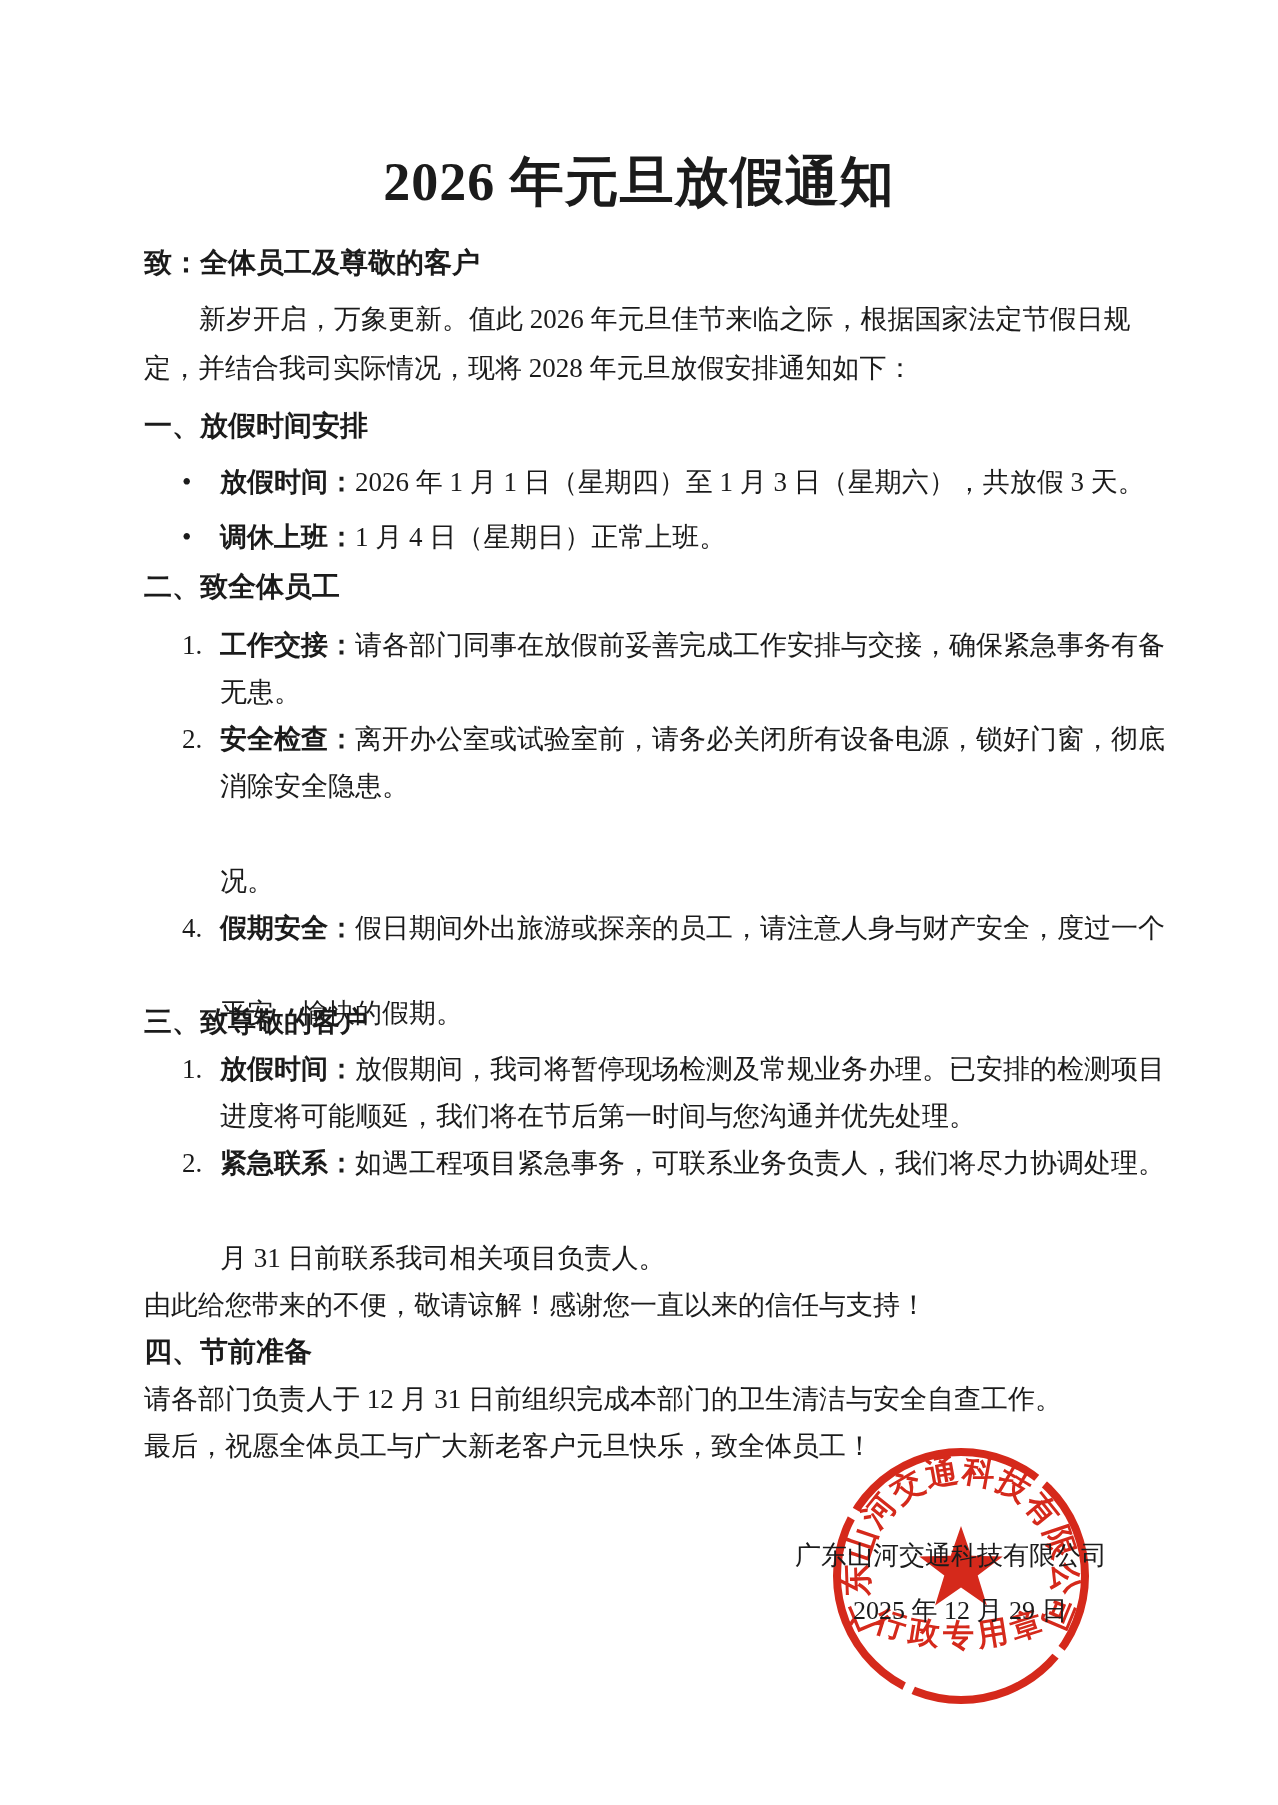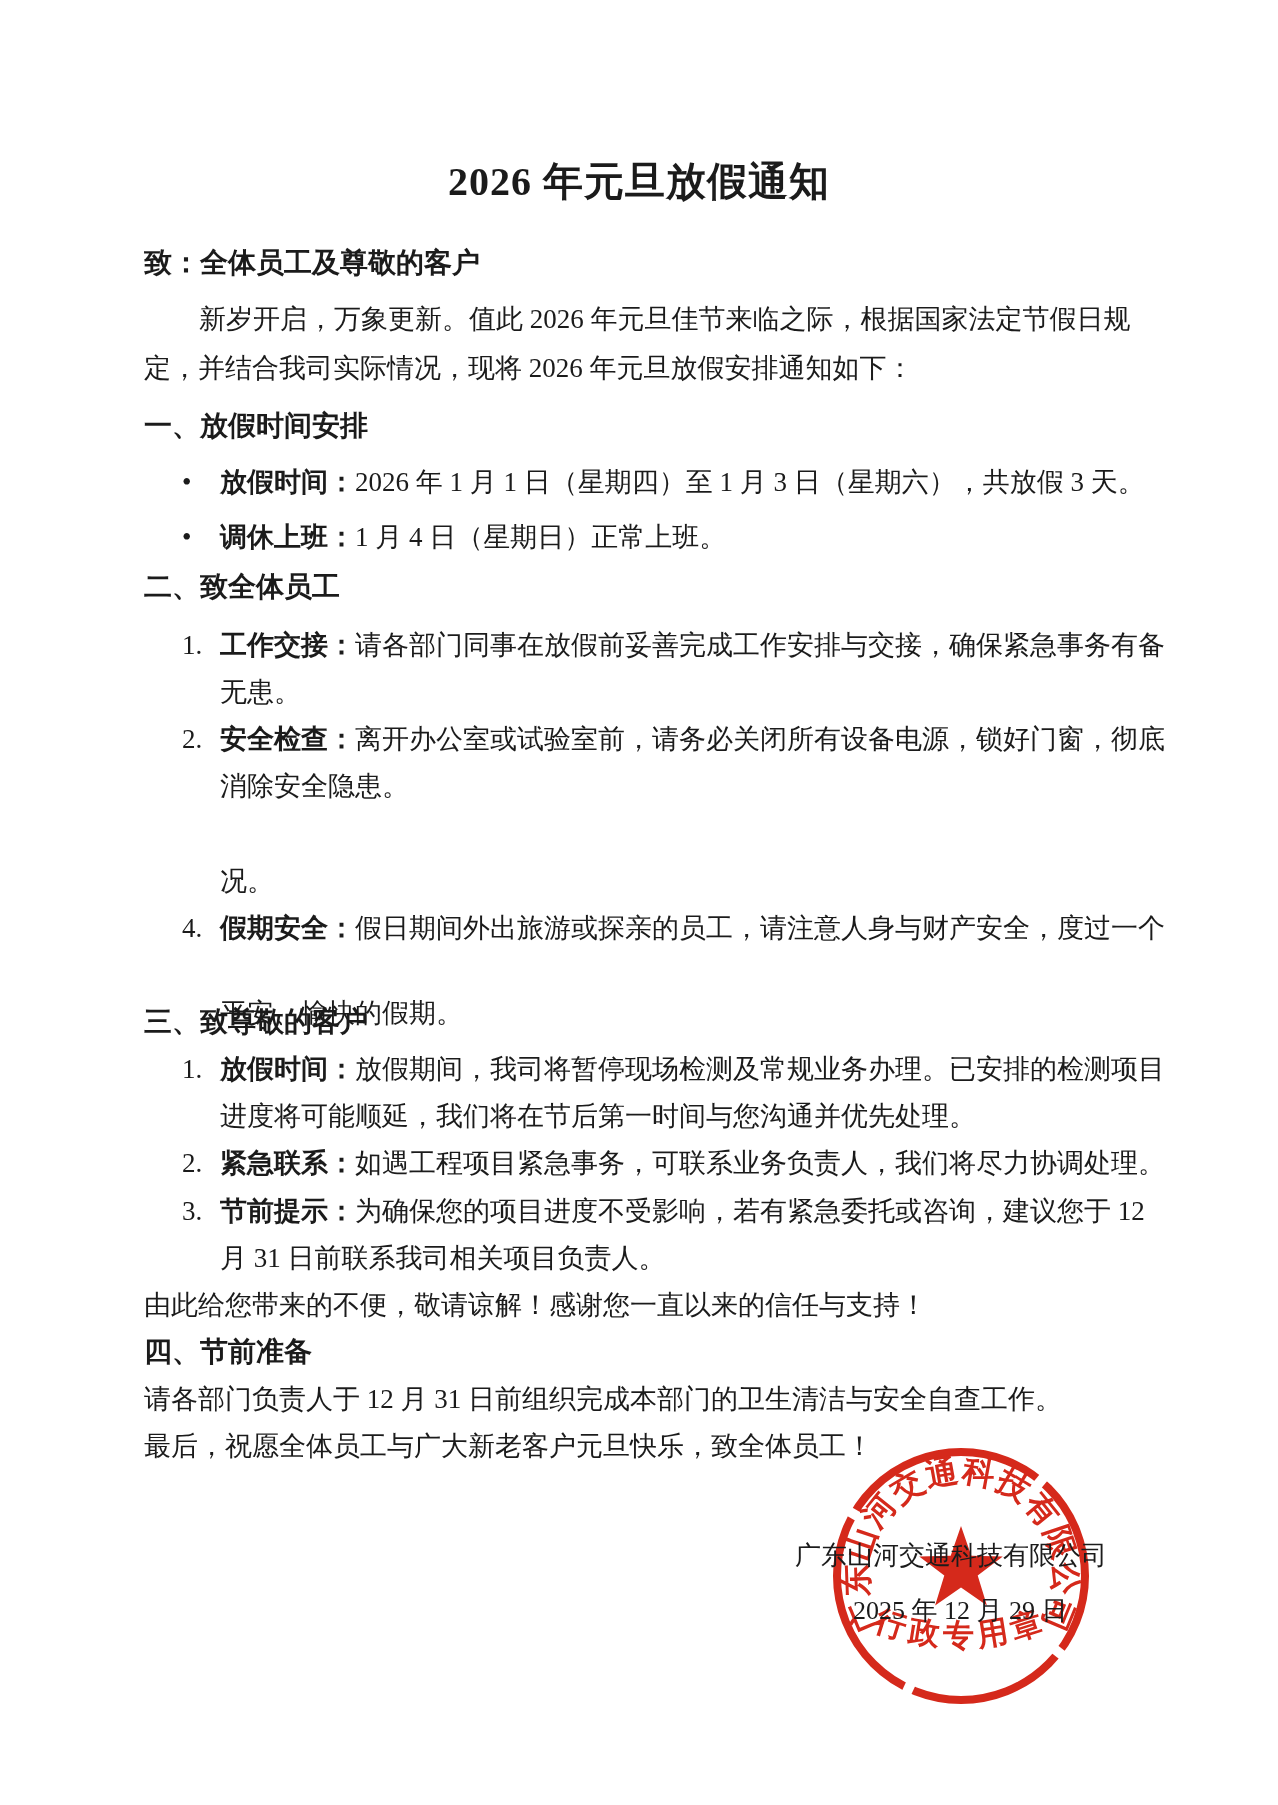--- a/index.html
+++ b/index.html
@@ -14,21 +14,21 @@
   .line{
     position:absolute;
     white-space:nowrap;
     font-size:27px;
     line-height:32px;
     color:var(--text-color,#1b1b1b);
   }
   .title{
     left:0;width:1278px;
     text-align:center;
-    font-size:40px;
+    font-size:54px;
     font-weight:bold;
     letter-spacing:1px;
   }
   .heading{
     left:144px;
     font-weight:bold;
     font-size:28px;
   }
   .body-left{left:144px;}
   .para-indent{left:199px;text-align:center;}
@@ -81,21 +81,21 @@
     <text class="stamp-bottom-text">
       <textPath href="#stamp-bottom-arc" startOffset="50%" text-anchor="middle">行政专用章</textPath>
     </text>
   </svg>
 
   <div class="line title textline" style="top:166px">2026 年元旦放假通知</div>
 
   <div class="line heading textline" style="top:247px">致：全体员工及尊敬的客户</div>
 
   <div class="line para-indent textline" style="top:303px">新岁开启，万象更新。值此 2026 年元旦佳节来临之际，根据国家法定节假日规</div>
-  <div class="line body-left textline" style="top:352px">定，并结合我司实际情况，现将 2026 年元旦放假安排通知如下：</div>
+  <div class="line body-left textline" style="top:352px">定，并结合我司实际情况，现将 2028 年元旦放假安排通知如下：</div>
 
   <div class="line heading textline" style="top:410px">一、放假时间安排</div>
 
   <div class="line item textline" style="top:466px">
     <span class="marker">•</span><b>放假时间：</b><span>2026 年 1 月 1 日（星期四）至 1 月 3 日（星期六），共放假 3 天。</span>
   </div>
   <div class="line item textline" style="top:521px">
     <span class="marker">•</span><b>调休上班：</b><span>1 月 4 日（星期日）正常上班。</span>
   </div>
 
@@ -122,23 +122,20 @@
 
   <div class="line item textline" style="top:1053px">
     <span class="marker">1.</span><b>放假时间：</b><span>放假期间，我司将暂停现场检测及常规业务办理。已安排的检测项目</span>
   </div>
   <div class="line cont textline" style="top:1100px">进度将可能顺延，我们将在节后第一时间与您沟通并优先处理。</div>
 
   <div class="line item textline" style="top:1147px">
     <span class="marker">2.</span><b>紧急联系：</b><span>如遇工程项目紧急事务，可联系业务负责人，我们将尽力协调处理。</span>
   </div>
 
-  <div class="line item textline" style="top:1195px">
-    <span class="marker">3.</span><b>节前提示：</b><span>为确保您的项目进度不受影响，若有紧急委托或咨询，建议您于 12</span>
-  </div>
   <div class="line cont textline" style="top:1242px">月 31 日前联系我司相关项目负责人。</div>
 
   <div class="line body-left textline" style="top:1289px">由此给您带来的不便，敬请谅解！感谢您一直以来的信任与支持！</div>
 
   <div class="line heading textline" style="top:1336px">四、节前准备</div>
 
   <div class="line body-left textline" style="top:1383px">请各部门负责人于 12 月 31 日前组织完成本部门的卫生清洁与安全自查工作。</div>
 
   <div class="line body-left textline" style="top:1430px">最后，祝愿全体员工与广大新老客户元旦快乐，致全体员工！</div>
 

